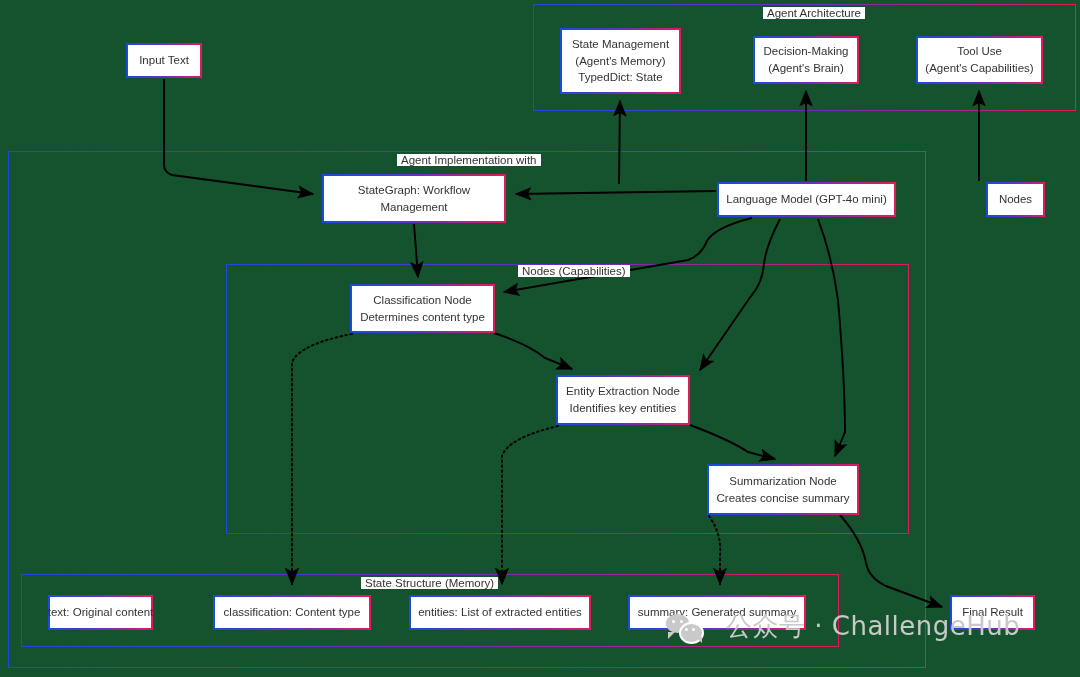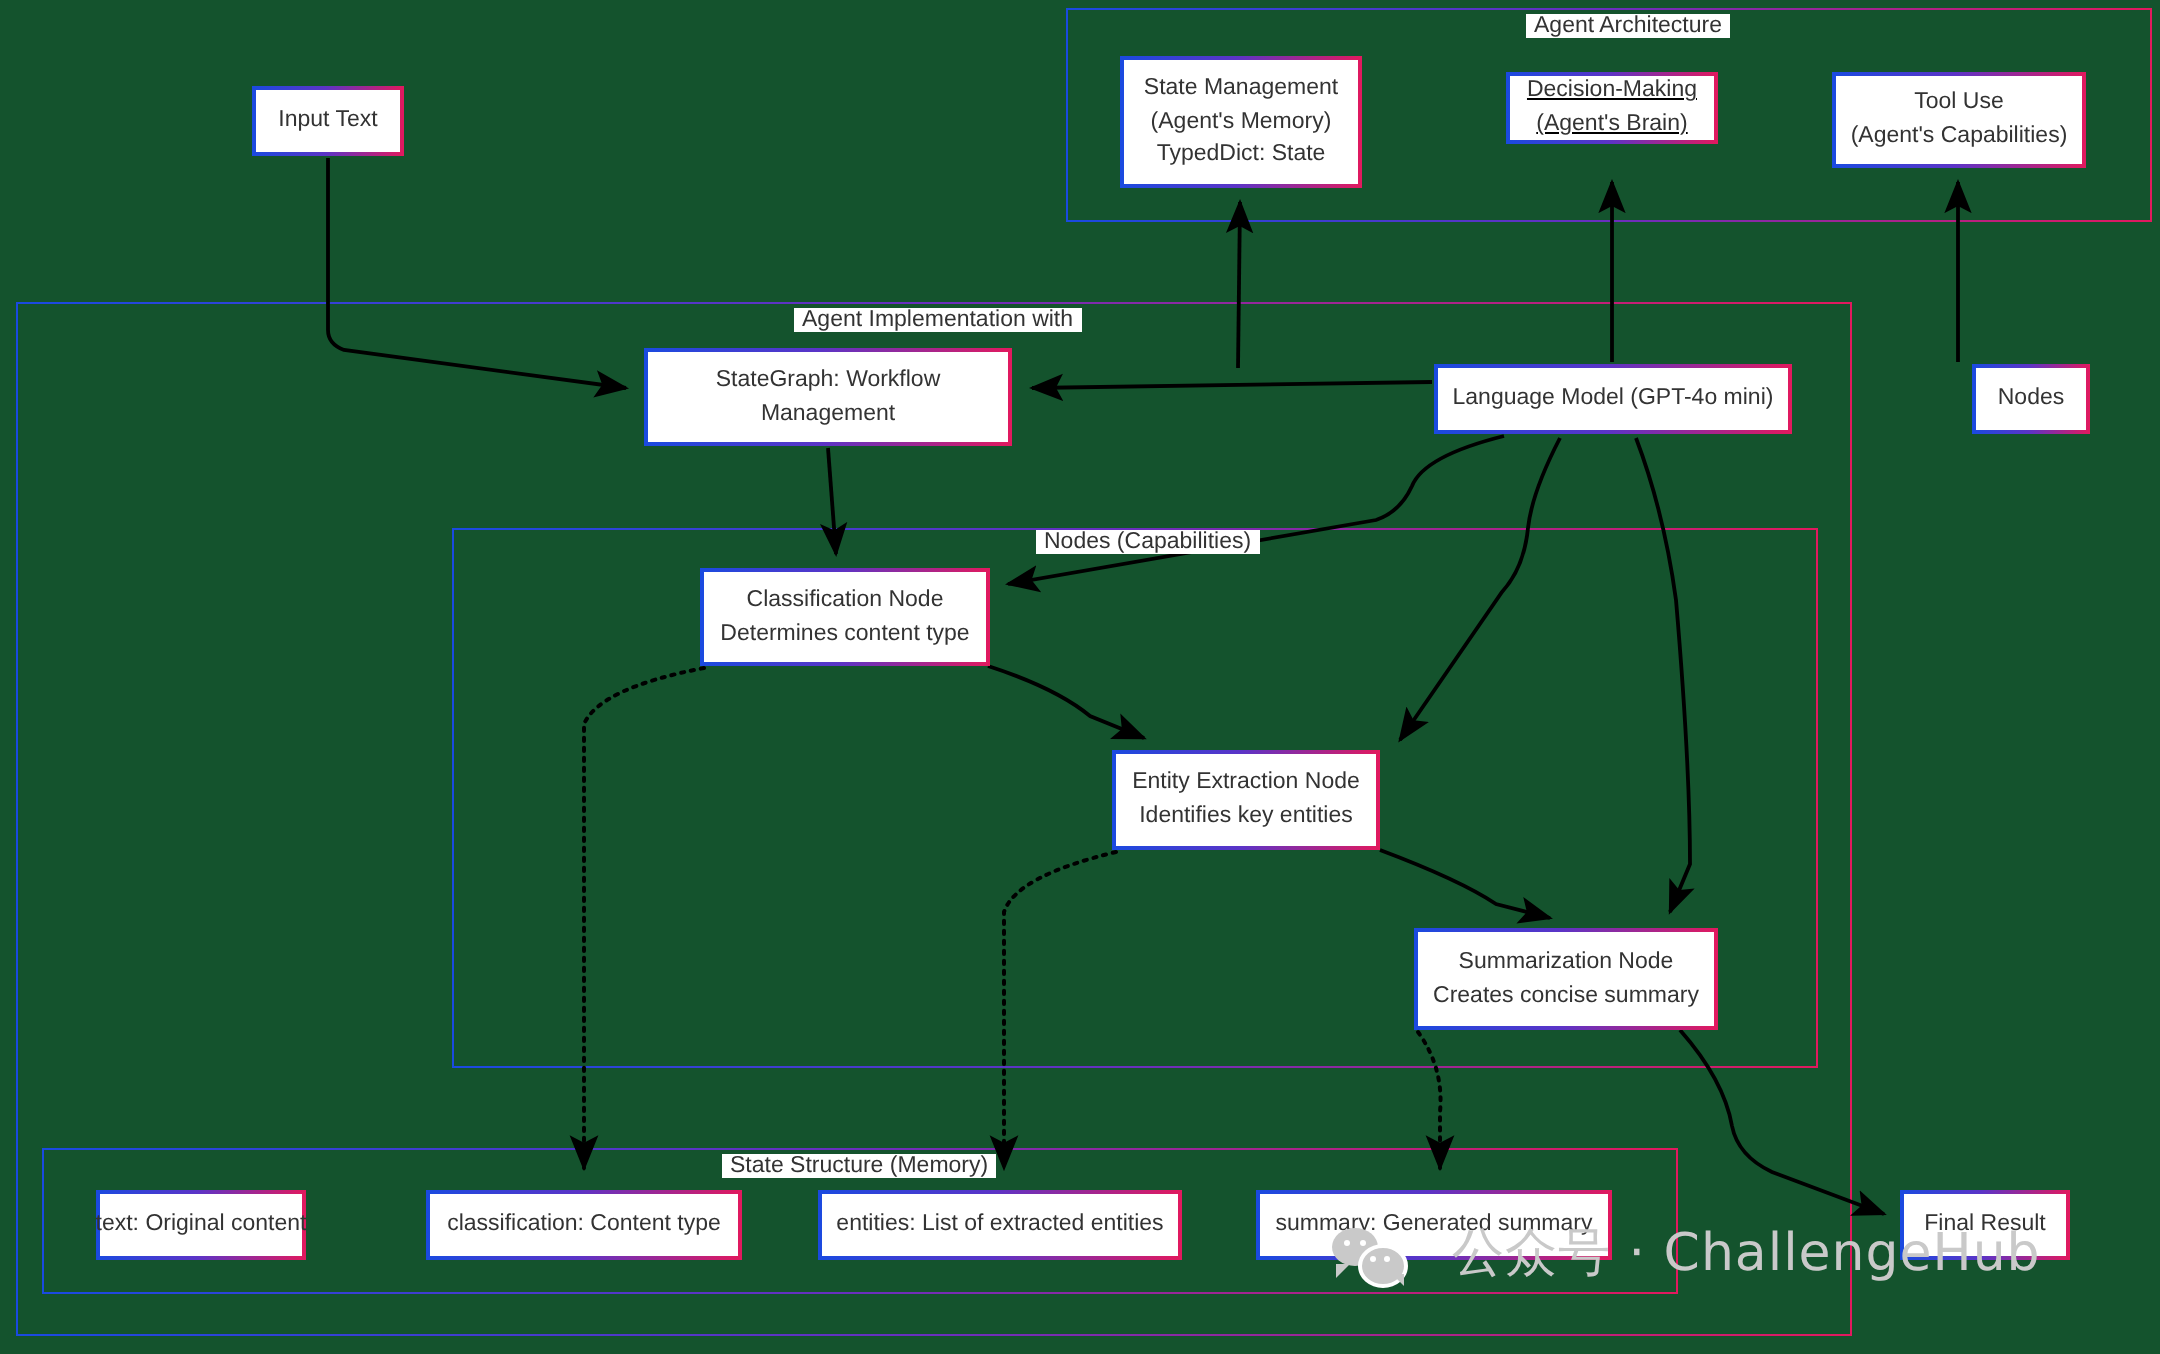--- a/index.html
+++ b/index.html
@@ -176,21 +176,21 @@
   </div>
 
   <div class="gbox" style="left:560px; top:28px; width:121px; height:66px;">
     <div class="inner">
       <span class="ln">State Management</span>
       <span class="ln">(Agent's Memory)</span>
       <span class="ln">TypedDict: State</span>
     </div>
   </div>
 
-  <div class="gbox" style="left:753px; top:36px; width:106px; height:36px;text-decoration:underline;">
+  <div class="gbox" style="left:753px; top:36px; width:106px; height:48px;">
     <div class="inner">
       <span class="ln">Decision-Making</span>
       <span class="ln">(Agent's Brain)</span>
     </div>
   </div>
 
   <div class="gbox" style="left:916px; top:36px; width:127px; height:48px;">
     <div class="inner">
       <span class="ln">Tool Use</span>
       <span class="ln">(Agent's Capabilities)</span>

